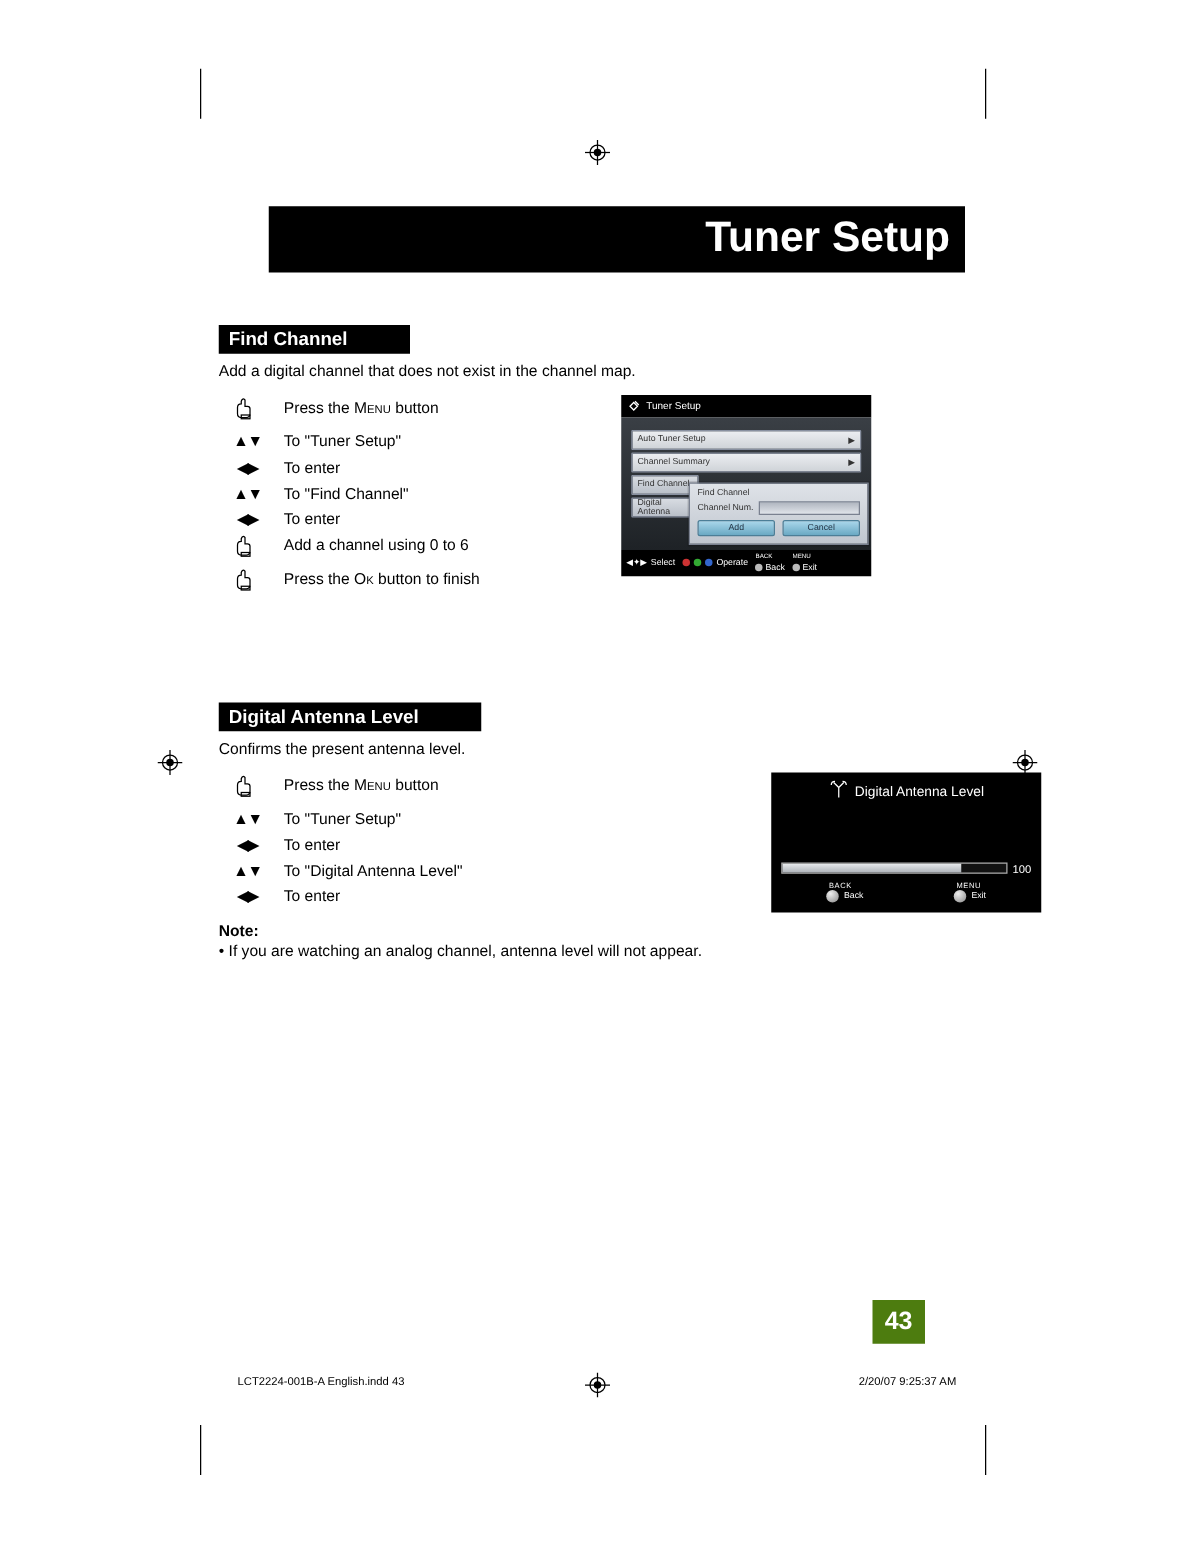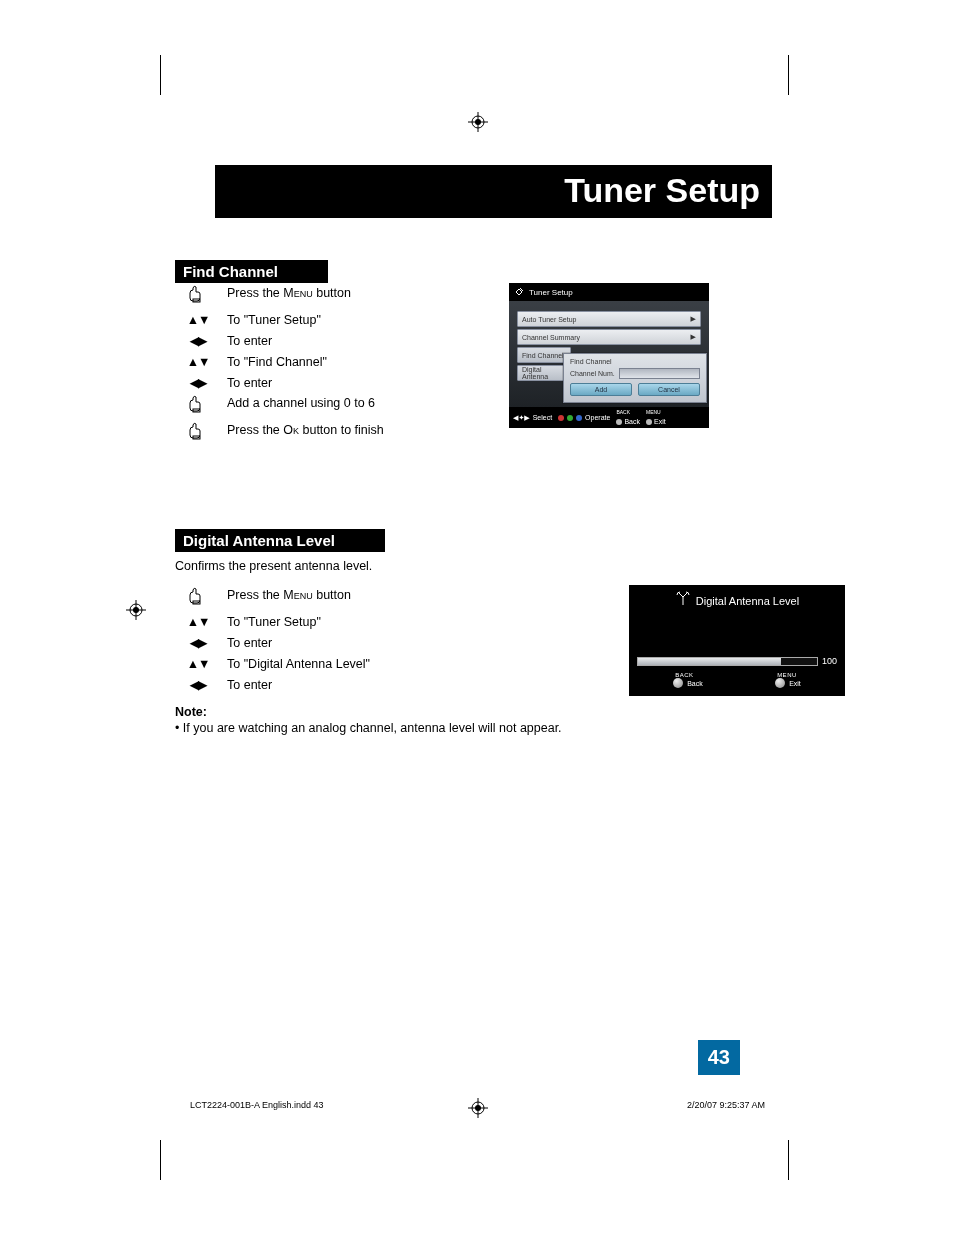--- a/index.html
+++ b/index.html
@@ -58,21 +58,21 @@
 
   .desc {
     font-size: 12.5px;
     margin: 6px 0 10px 0;
     line-height: 1.35;
   }
 
   .two-col {
     display:flex;
     align-items:flex-start;
-    gap: 24px;
+    gap: 12px;
   }
   .steps-col { flex: 0 0 310px; }
   .fig-col { flex: 1 1 auto; }
 
   table.steps {
     border-collapse: collapse;
     font-size: 12.5px;
   }
   table.steps td {
     vertical-align: top;
@@ -182,21 +182,21 @@
   .osd2 .bgrp { display:flex; flex-direction:column; align-items:flex-start; font-size:7px; }
   .osd2 .bgrp .top { font-size:6px; letter-spacing:.5px; margin-left:2px;}
   .osd2 .bgrp .line { display:flex; align-items:center; gap:4px; }
   .osd2 .circ { width:10px;height:10px;border-radius:50%;background:radial-gradient(circle at 35% 30%,#eee,#888);}
 
   
   .pagenum {
     position:absolute;
     right: 190px;
     top: 1040px;
-    background:#0369a1;
+    background:#4d7c0f;
     color:#fff;
     font-weight:bold;
     font-size:20px;
     padding:6px 10px;
   }
 
   .footer-line {
     position:absolute;
     left:190px;
     top:1100px;
@@ -253,20 +253,21 @@
         <line x1="0" y1="10" x2="20" y2="10" stroke="#000" stroke-width="1"></line>
       </svg>
   </div>
 
   <div class="content">
 
     <div class="title-bar">Tuner Setup</div>
 
     <div>
       <div class="section-label first">Find Channel</div>
+      <div class="desc">Add a digital channel that does not exist in the channel map.</div>
 
       <div class="two-col">
         <div class="steps-col">
           <table class="steps">
             <tbody>
                 <tr>
               <td class="icon-cell"><span class="hand-icon"><svg width="22" height="18" viewBox="0 0 22 18">
                         <path d="M6 3 Q7 0 9 2 L9 7 L11 7 Q13 7 13 9 L13 13 Q13 16 10 16 L6 16 Q3 16 3 13 L3 8 Q3 5 6 5 Z" fill="none" stroke="#000" stroke-width="1"></path>
                         <rect x="6" y="14" width="7" height="3" fill="none" stroke="#000" stroke-width="1"></rect>
                       </svg></span></td>

